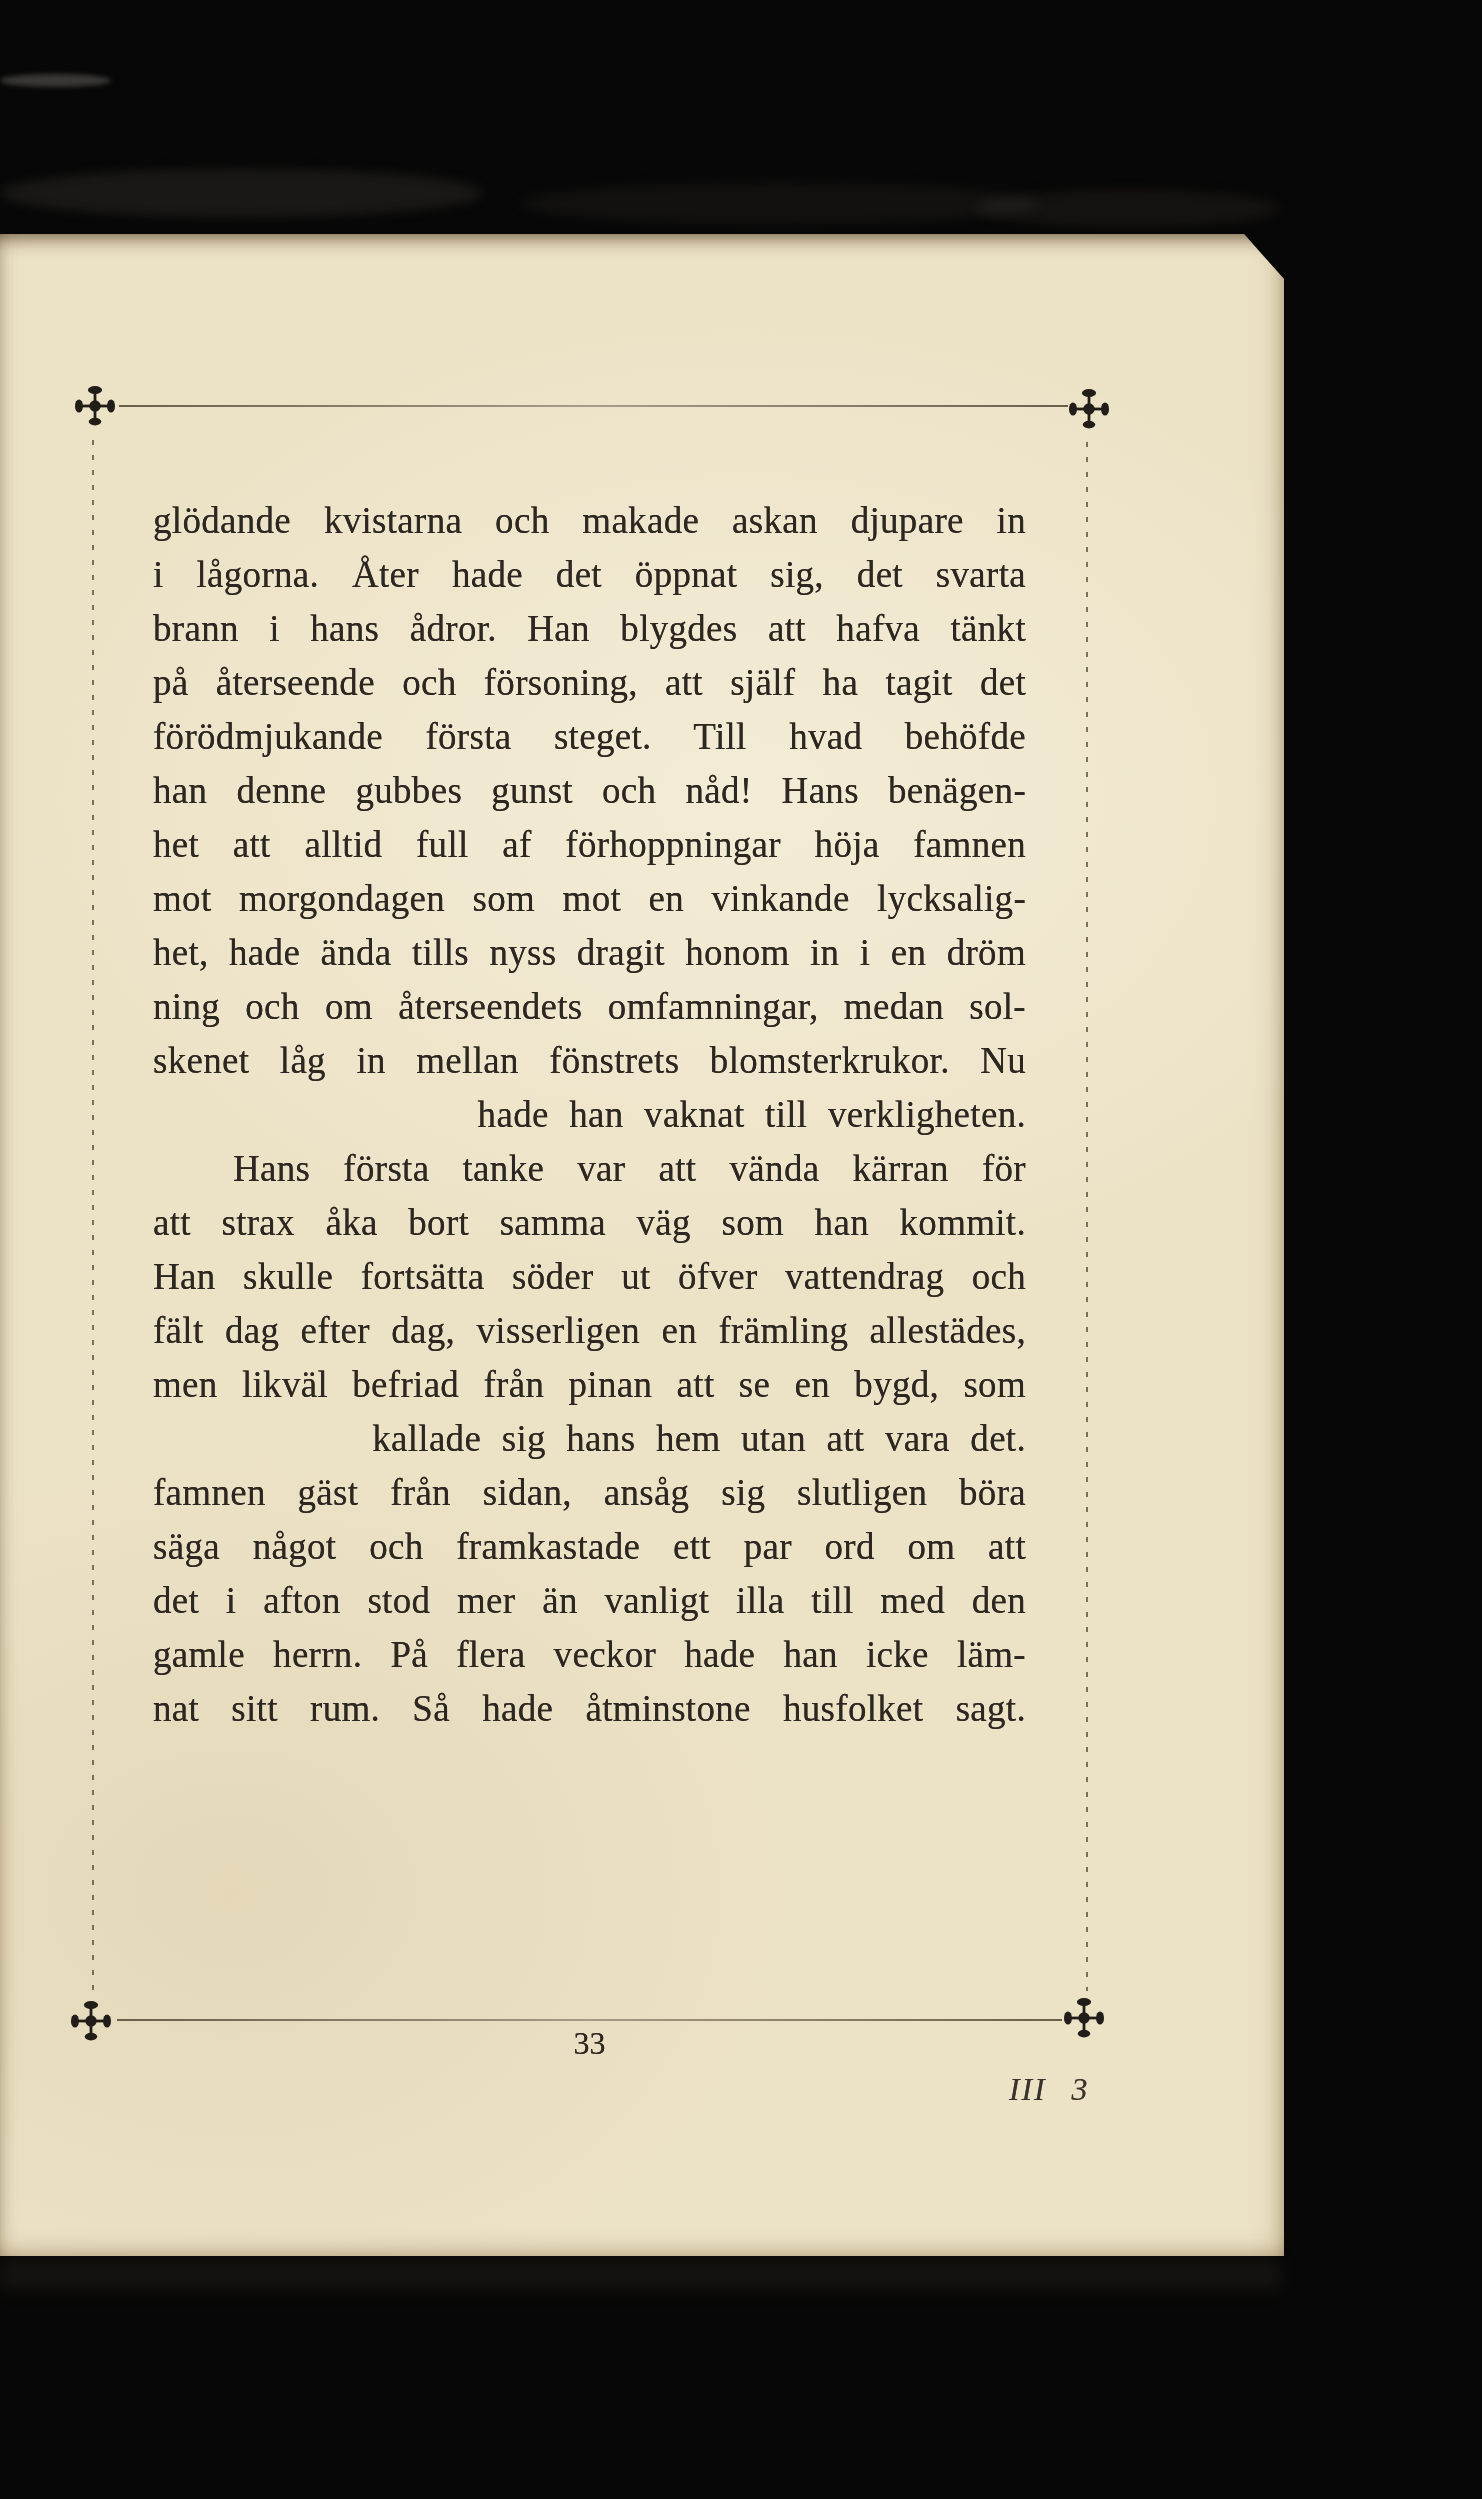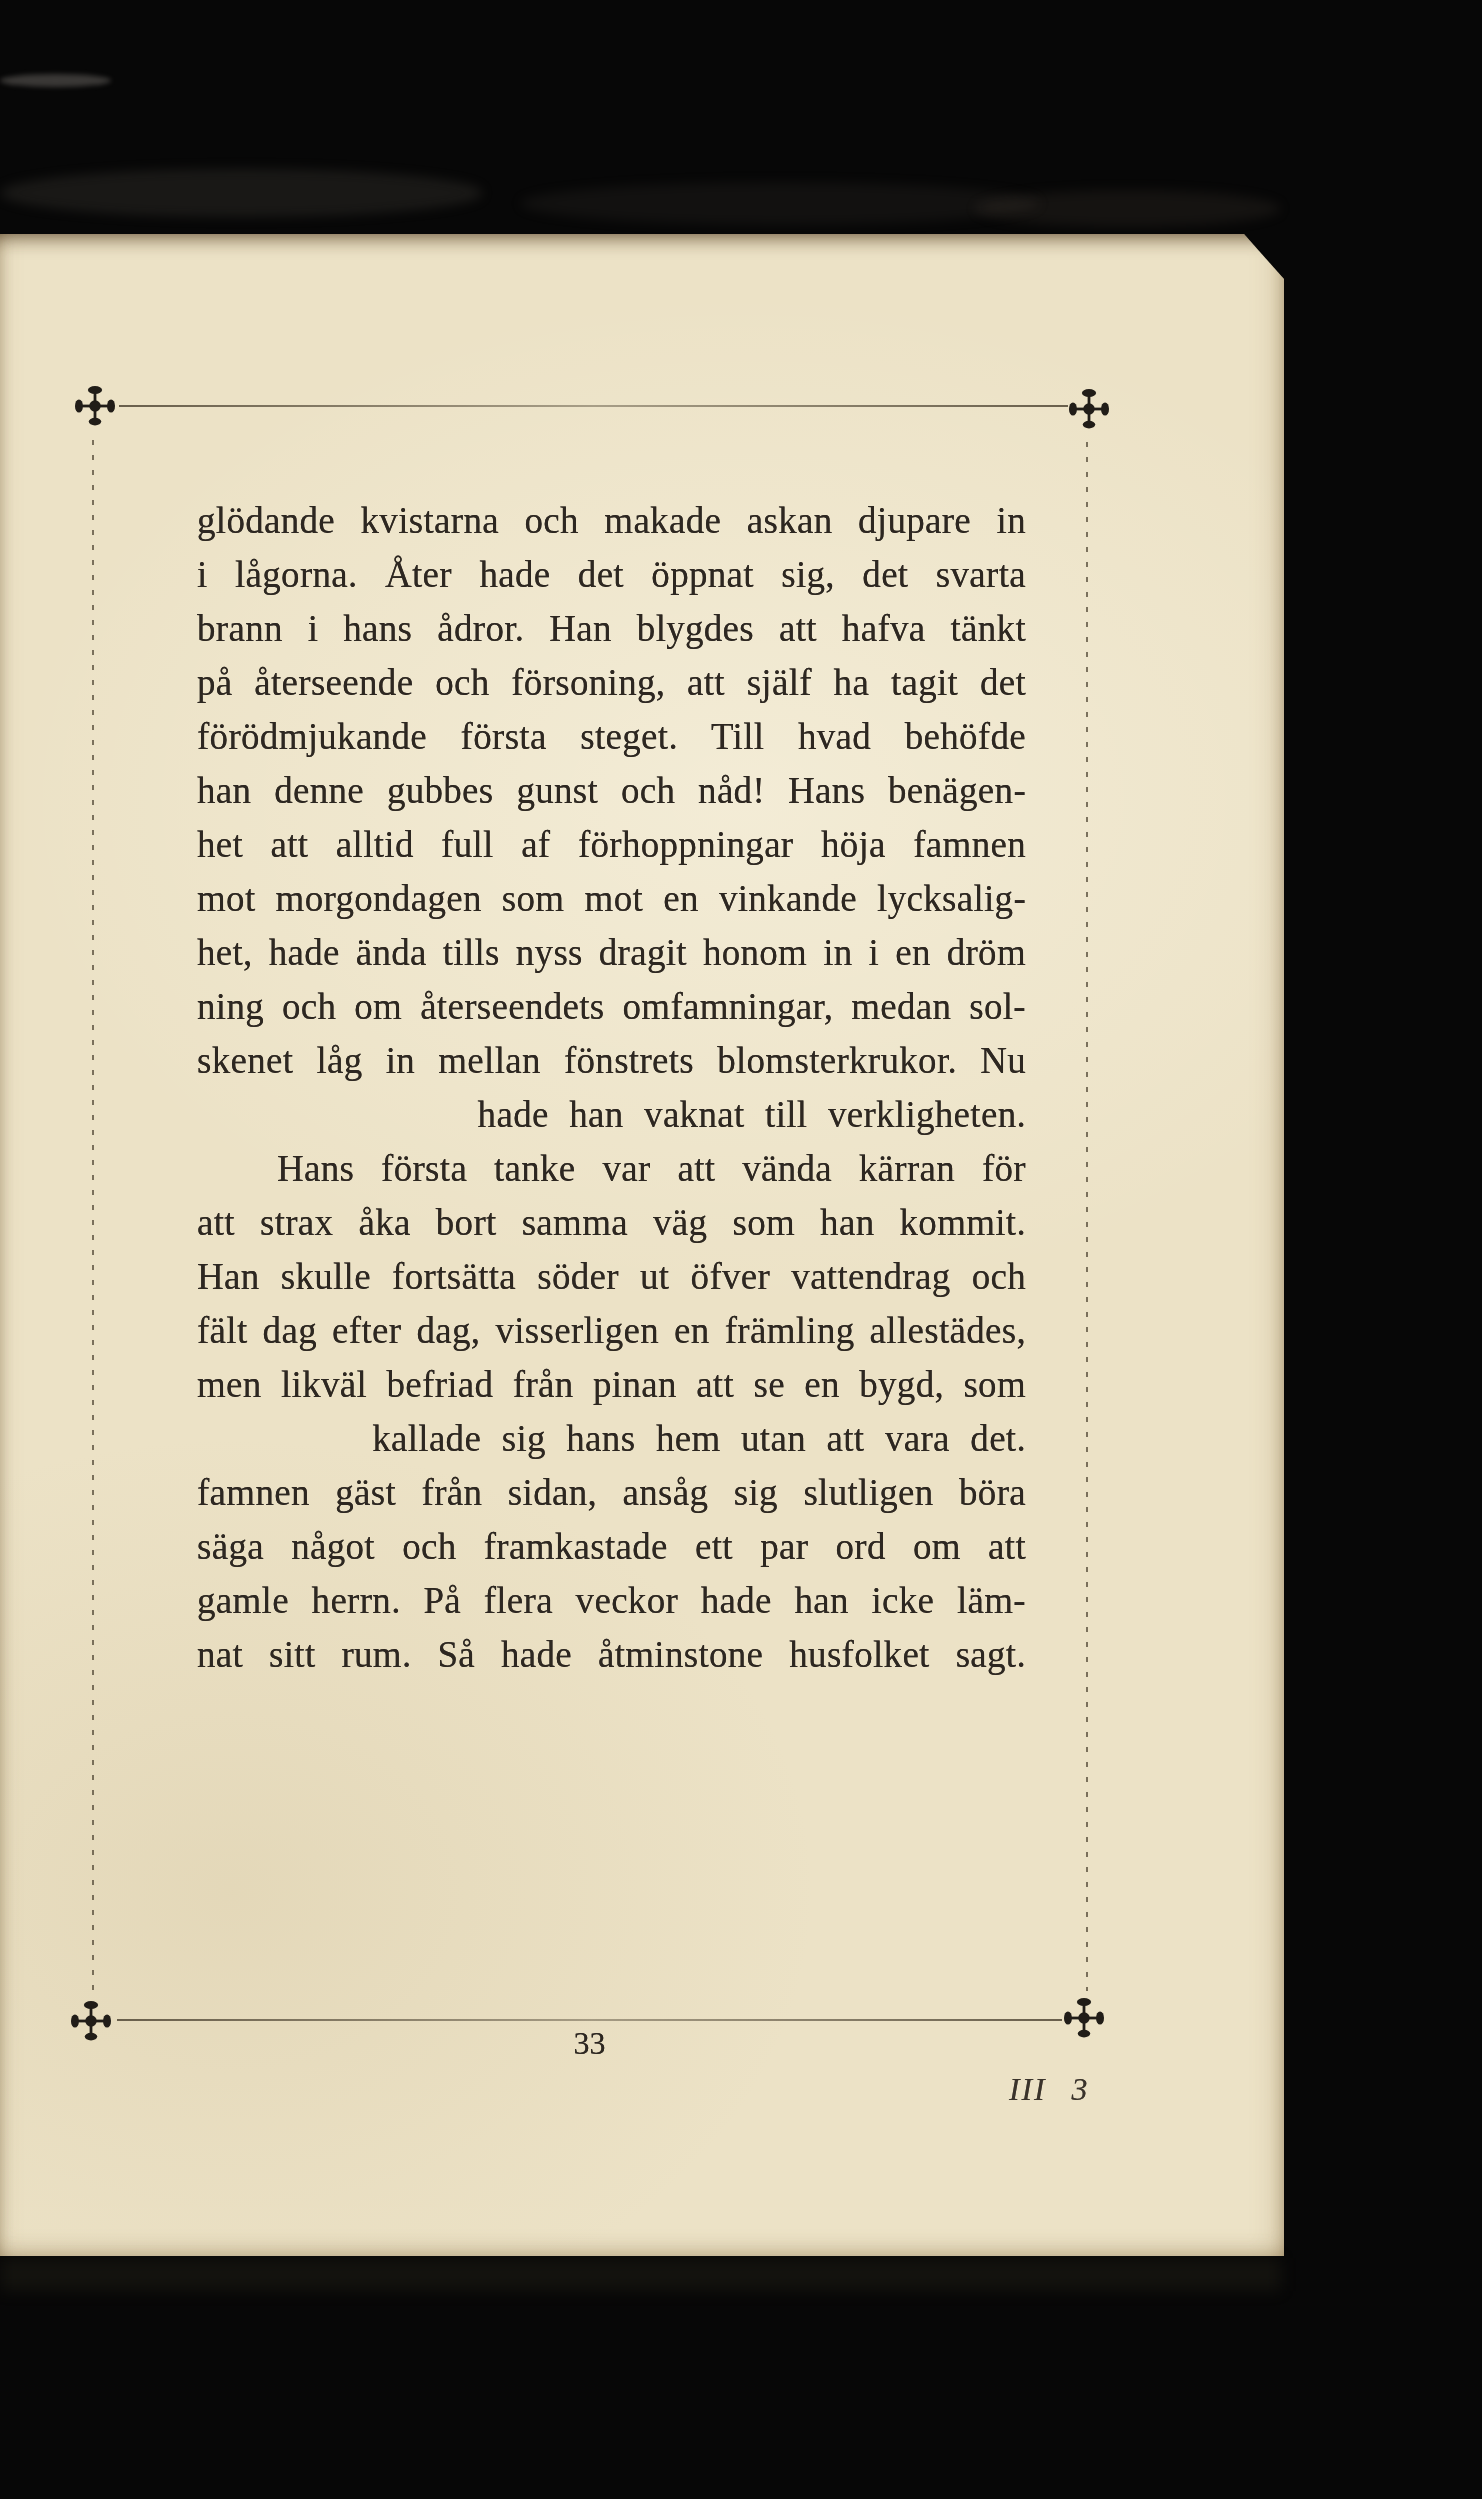--- a/index.html
+++ b/index.html
@@ -51,21 +51,21 @@
   .orn.bl{left:65px;top:1761px;}
   .orn.br{left:1058px;top:1758px;}
 
   
   .text-block{
     position:absolute;left:153px;top:260px;width:873px;
     font-size:37px;line-height:54px;color:#2d2721;
     letter-spacing:0.3px;
     text-shadow:0 0 0.6px rgba(45,39,33,.85);
   }
-  .line{white-space:normal;margin-left:44px;}
+  .line{white-space:normal;}
   .line.j{text-align:justify;text-align-last:justify;}
   .line.nj{text-align:right;word-spacing:11px;}
   .line.ind{padding-left:80px;}
 
   .page-number{
     position:absolute;left:0;top:1791px;width:1179px;
     text-align:center;font-size:32px;color:#2d2721;
     text-shadow:0 0 0.6px rgba(45,39,33,.8);
   }
   .signature{
@@ -132,20 +132,21 @@
         <div class="line j">skenet låg in mellan fönstrets blomsterkrukor.  Nu</div>
         <div class="line nj">hade han vaknat till verkligheten.</div>
         <div class="line j ind">Hans första tanke var att vända kärran för</div>
         <div class="line j">att strax åka bort samma väg som han kommit.</div>
         <div class="line j">Han skulle fortsätta söder ut öfver vattendrag och</div>
         <div class="line j">fält dag efter dag, visserligen en främling allestädes,</div>
         <div class="line j">men likväl befriad från pinan att se en bygd, som</div>
         <div class="line nj">kallade sig hans hem utan att vara det.</div>
         <div class="line j">famnen gäst från sidan, ansåg sig slutligen böra</div>
         <div class="line j">säga något och framkastade ett par ord om att</div>
+        <div class="line j">det i afton stod mer än vanligt illa till med den</div>
         <div class="line j">gamle herrn.  På flera veckor hade han icke läm-</div>
         <div class="line j">nat sitt rum.  Så hade åtminstone husfolket sagt.</div>
       </div>
 
     <div class="page-number">33</div>
     <div class="signature">III 3</div>
   </div>
 </div>
 
 

